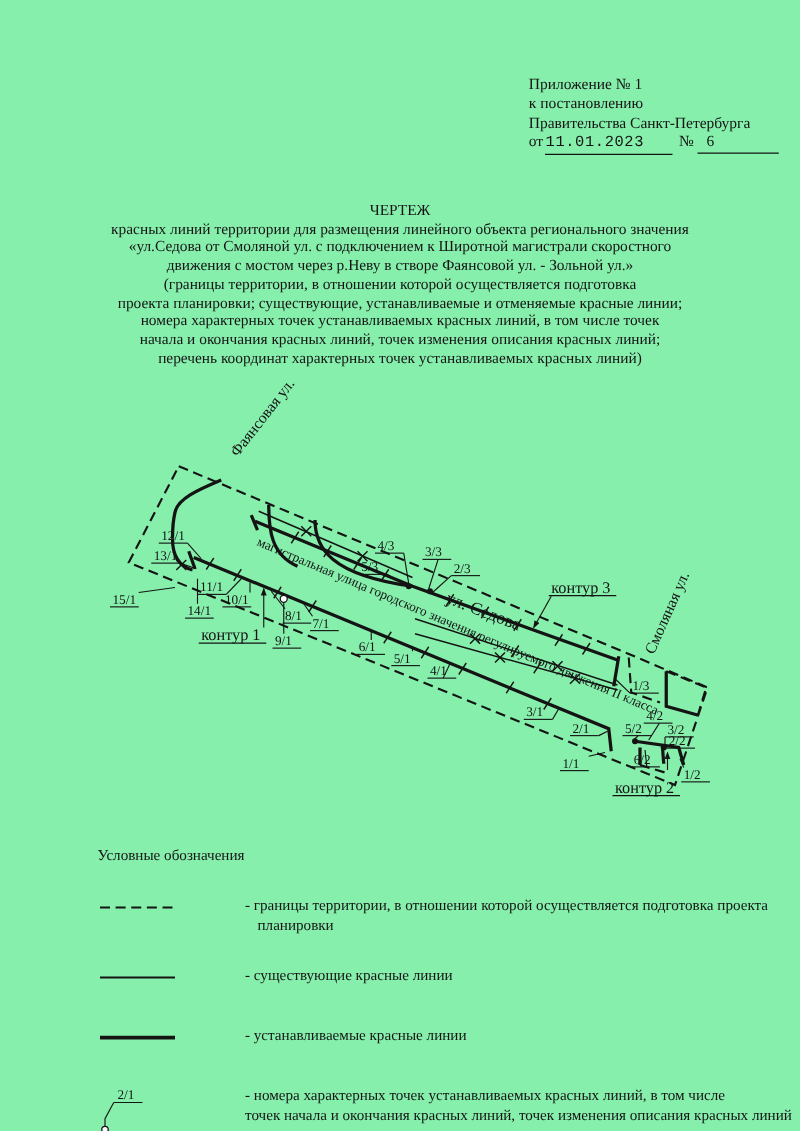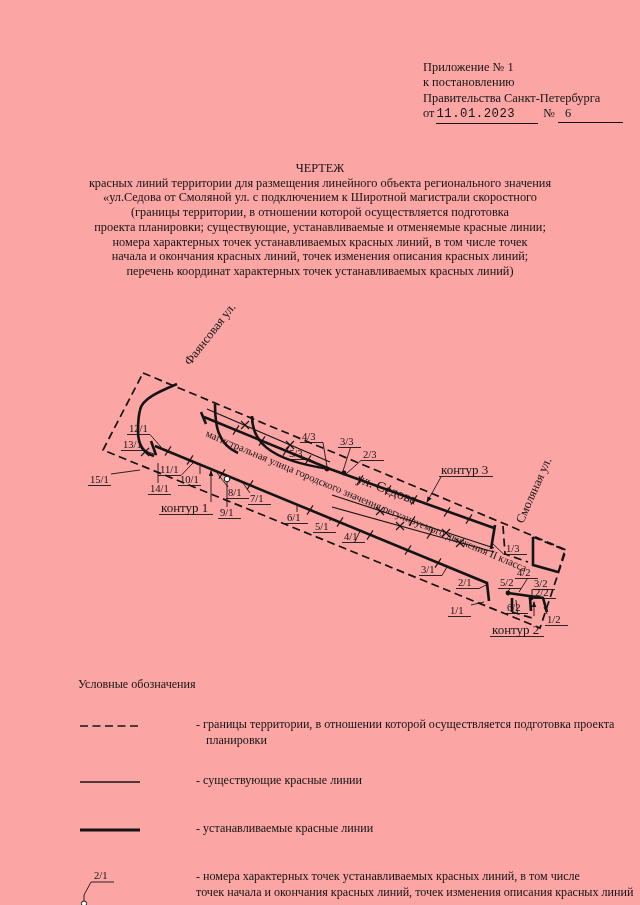--- a/index.html
+++ b/index.html
@@ -1,16 +1,16 @@
 <!DOCTYPE html>
 <html><head>
 <meta charset="utf-8">
 <style>
   html,body{margin:0;padding:0;background:#e8e8e8;}
-  .page{position:relative;width:640px;height:905px;background:#fca5a5;overflow:hidden;
+  .page{position:relative;width:640px;height:905px;background:#86efac;overflow:hidden;
         font-family:"Liberation Serif","DejaVu Serif",serif;color:#141414;}
   
   .hdr{position:absolute;left:423px;top:60px;width:200px;font-size:12.4px;line-height:15.4px;white-space:nowrap;}
   .hdr-row{display:flex;align-items:baseline;}
   .hdr-date{font-family:"Liberation Mono","DejaVu Sans Mono",monospace;font-size:12.3px;letter-spacing:.5px;
             border-bottom:1px solid #141414;width:102px;text-align:left;margin-left:2px;}
   .hdr-no{margin-left:5px;}
   .hdr-num{border-bottom:1px solid #141414;width:58px;padding-left:7px;margin-left:3px;}
   
   .ttl{position:absolute;left:30px;right:30px;top:161px;text-align:center;font-weight:normal;
@@ -51,20 +51,21 @@
       <span class="hdr-date">11.01.2023</span>
       <span class="hdr-no">№</span>
       <span class="hdr-num">6</span>
     </div>
   </div>
 
   <div class="ttl">
     <div>ЧЕРТЕЖ</div>
     <div>красных линий территории для размещения линейного объекта регионального значения</div>
     <div>«ул.Седова от Смоляной ул. с подключением к Широтной магистрали скоростного</div>
+    <div>движения с мостом через р.Неву в створе Фаянсовой ул. - Зольной ул.»</div>
     <div>(границы территории, в отношении которой осуществляется подготовка</div>
     <div>проекта планировки; существующие, устанавливаемые и отменяемые красные линии;</div>
     <div>номера характерных точек устанавливаемых красных линий, в том числе точек</div>
     <div>начала и окончания красных линий, точек изменения описания красных линий;</div>
     <div>перечень координат характерных точек устанавливаемых красных линий)</div>
   </div>
 
   <svg id="plan" width="640" height="905" viewBox="0 0 640 905">
       <defs>
         <marker id="ah" markerWidth="8" markerHeight="7" refX="6" refY="2.6" orient="auto">

